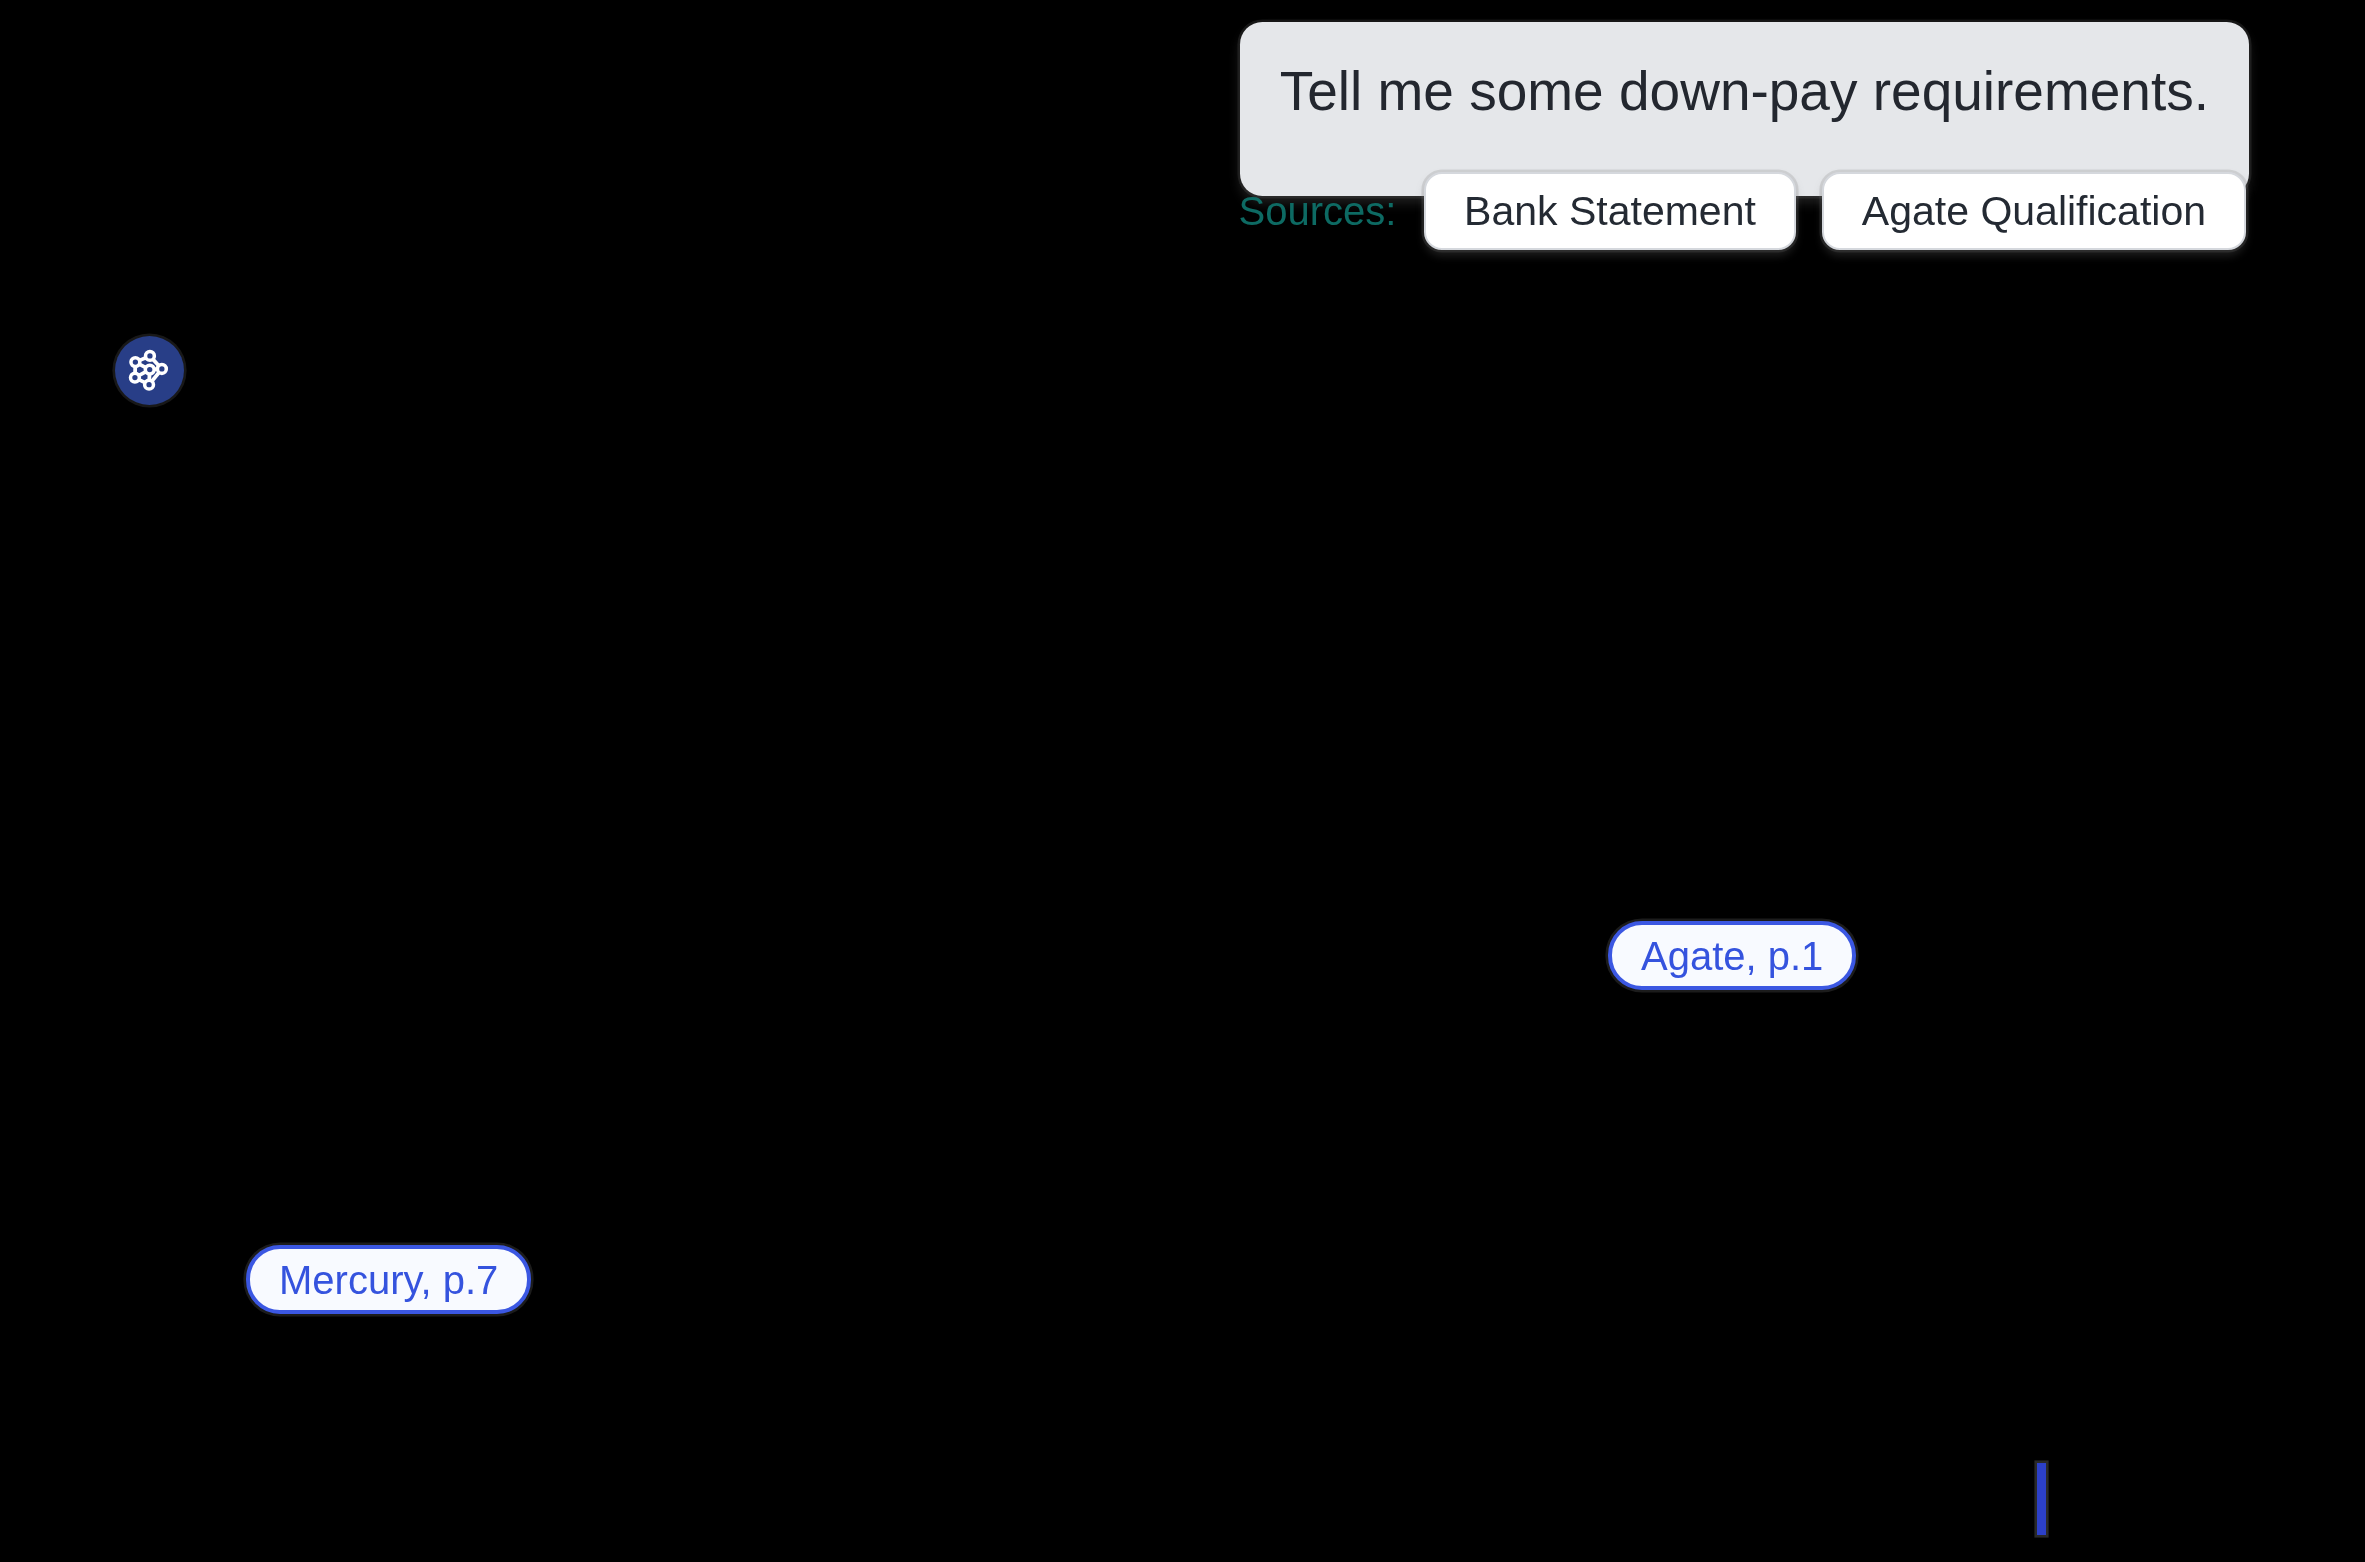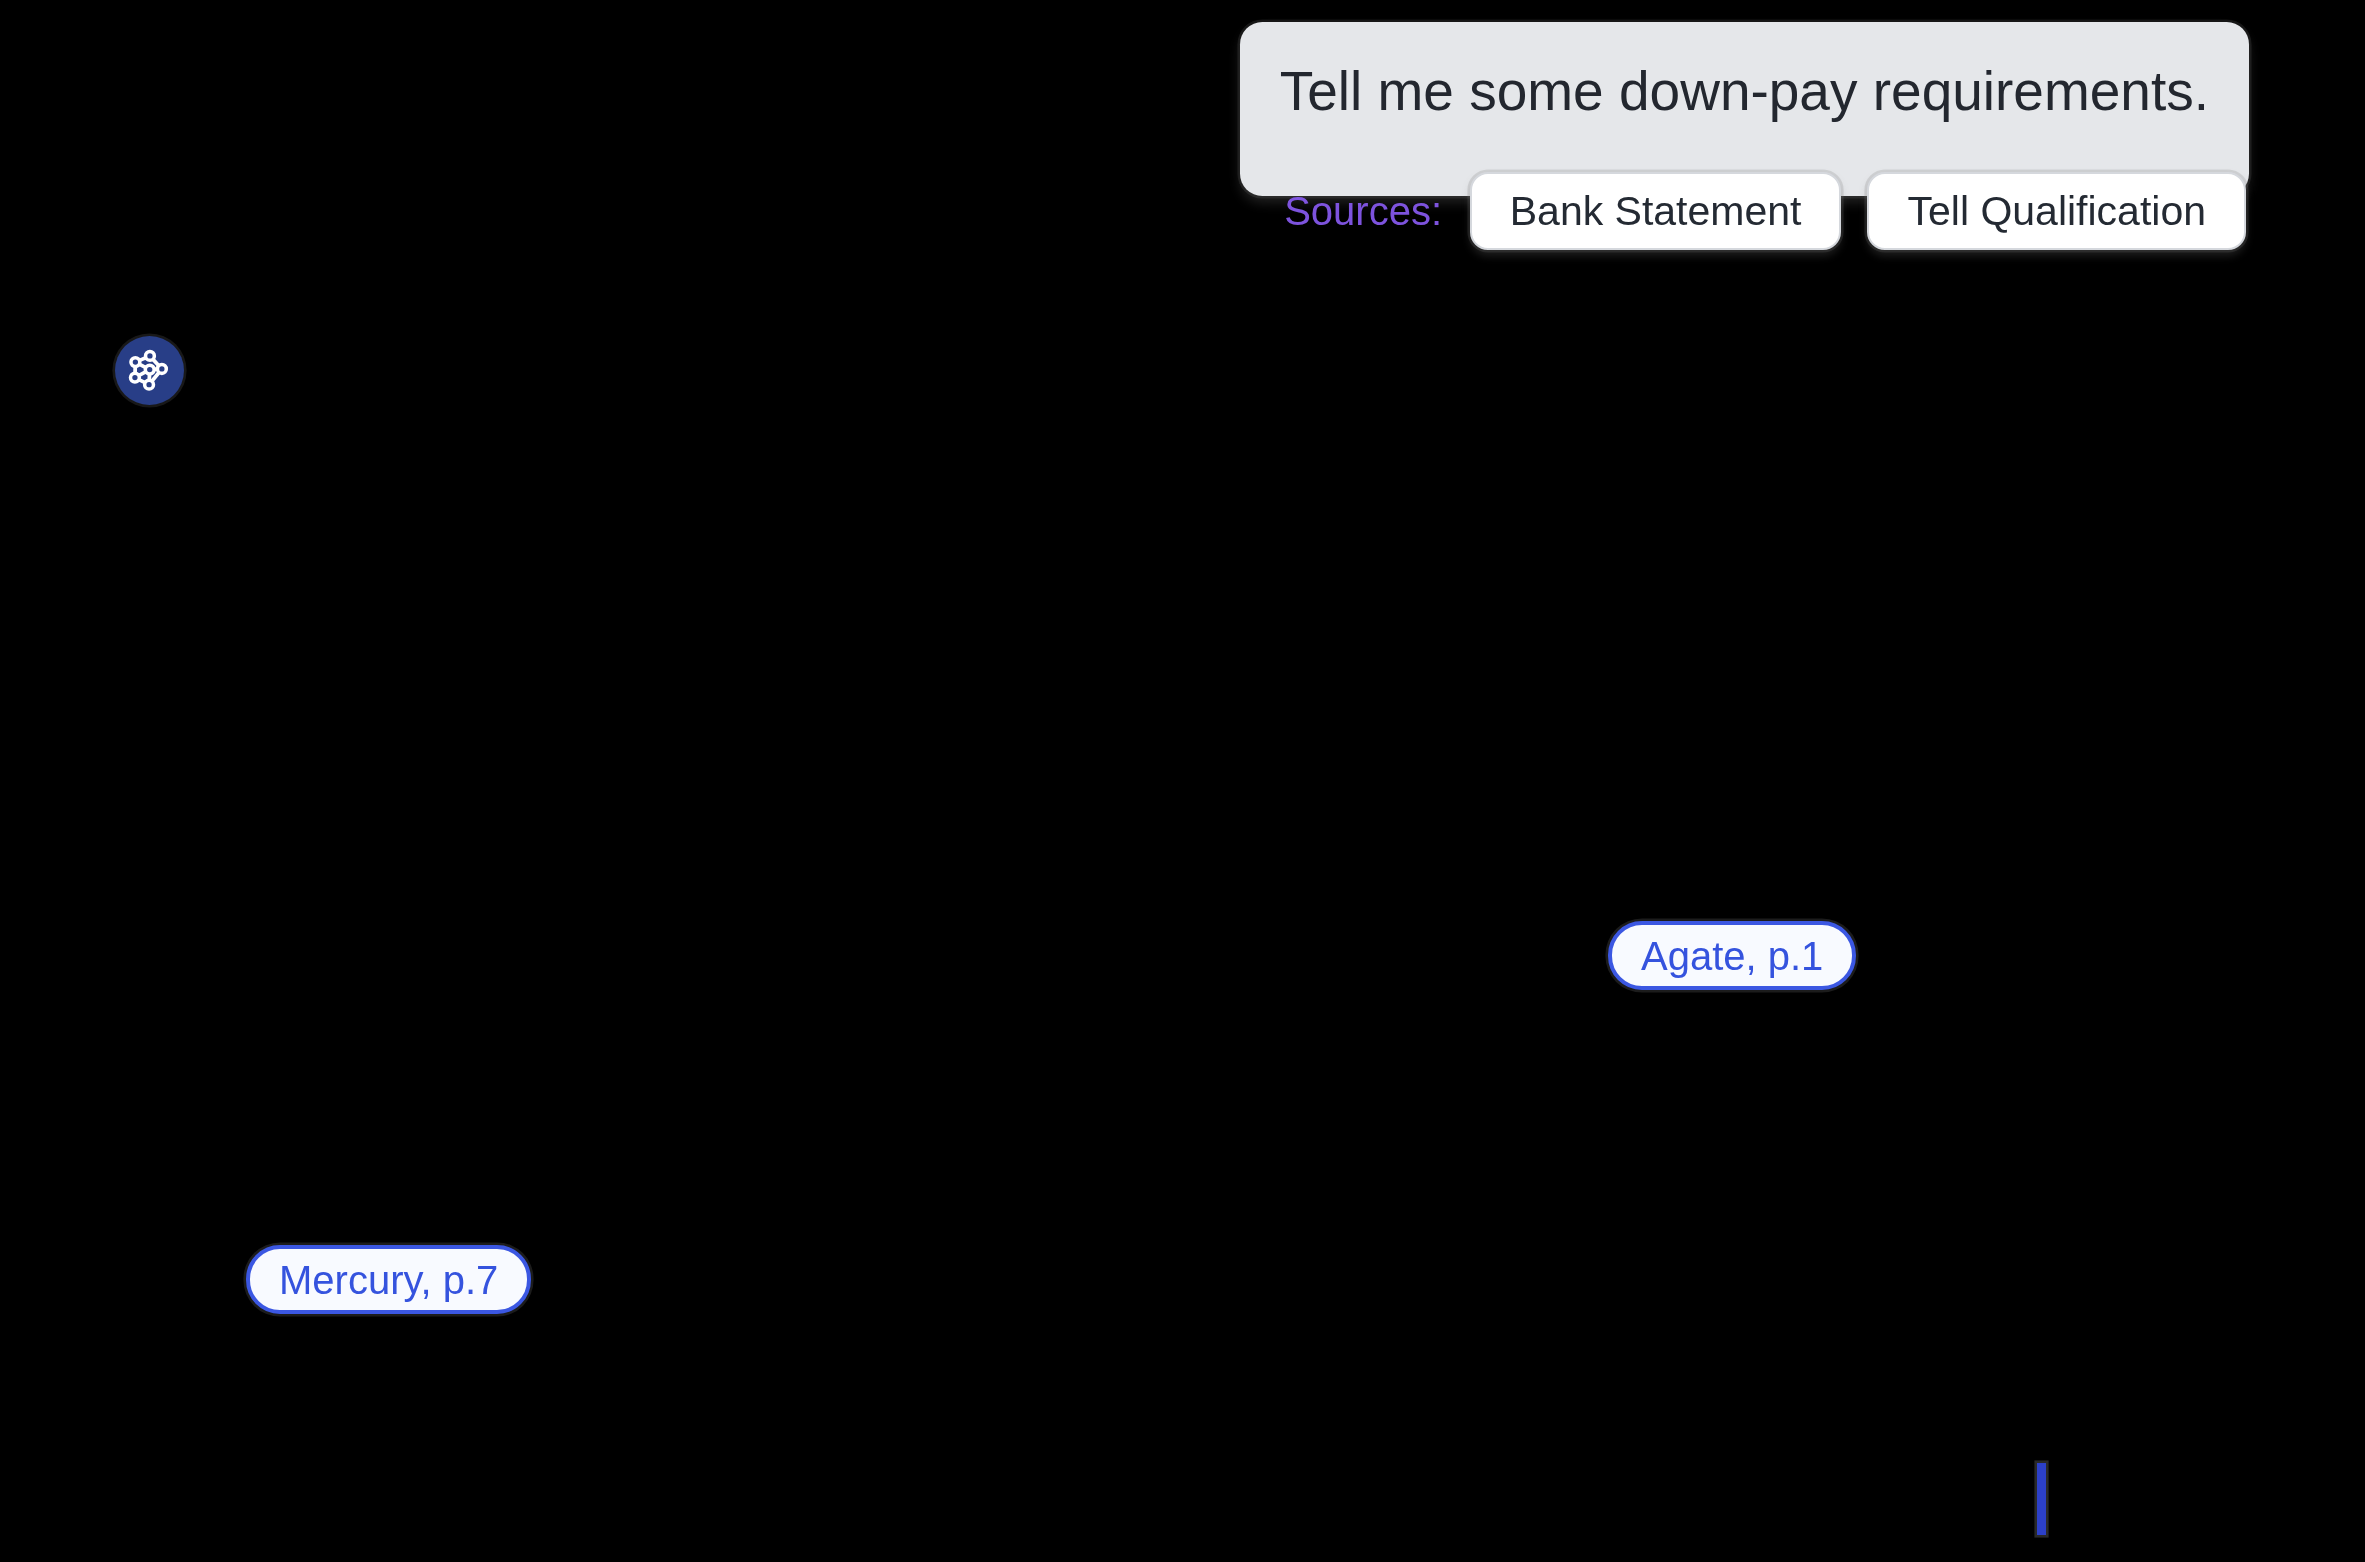--- a/index.html
+++ b/index.html
@@ -39,21 +39,21 @@
     position: absolute;
     top: 172px;
     right: 120px;
     height: 78px;
     display: flex;
     align-items: center;
     gap: 26px;
   }
   .sources-label {
     font-size: 40px;
-    color: #8b5cf6;
+    color: #0f766e;
     opacity: 0.9;
     margin-right: 1.7px;
     filter: blur(0.7px);
   }
   .source-chip {
     height: 78px;
     line-height: 72px;
     box-sizing: border-box;
     padding: 0 38px;
     background: #ffffff;
@@ -115,21 +115,21 @@
 </head>
 <body>
 
 <div class="stage">
 
   <div class="user-bubble">Tell me some down-pay requirements.</div>
 
   <div class="sources-row">
     <span class="sources-label">Sources:</span>
     <button class="source-chip">Bank Statement</button>
-    <button class="source-chip">Tell Qualification</button>
+    <button class="source-chip">Agate Qualification</button>
   </div>
 
   <div class="assistant-avatar">
     <span>
       <svg viewBox="0 0 24 24" xmlns="http://www.w3.org/2000/svg">
         <g stroke="#ffffff" stroke-width="1.7" stroke-linecap="round" fill="none">
           <line x1="5.6" y1="8.2" x2="12.2" y2="5.4"></line>
           <line x1="12.2" y1="5.4" x2="17.6" y2="11.3"></line>
           <line x1="5.6" y1="8.2" x2="12.1" y2="11.6"></line>
           <line x1="12.1" y1="11.6" x2="17.6" y2="11.3"></line>

